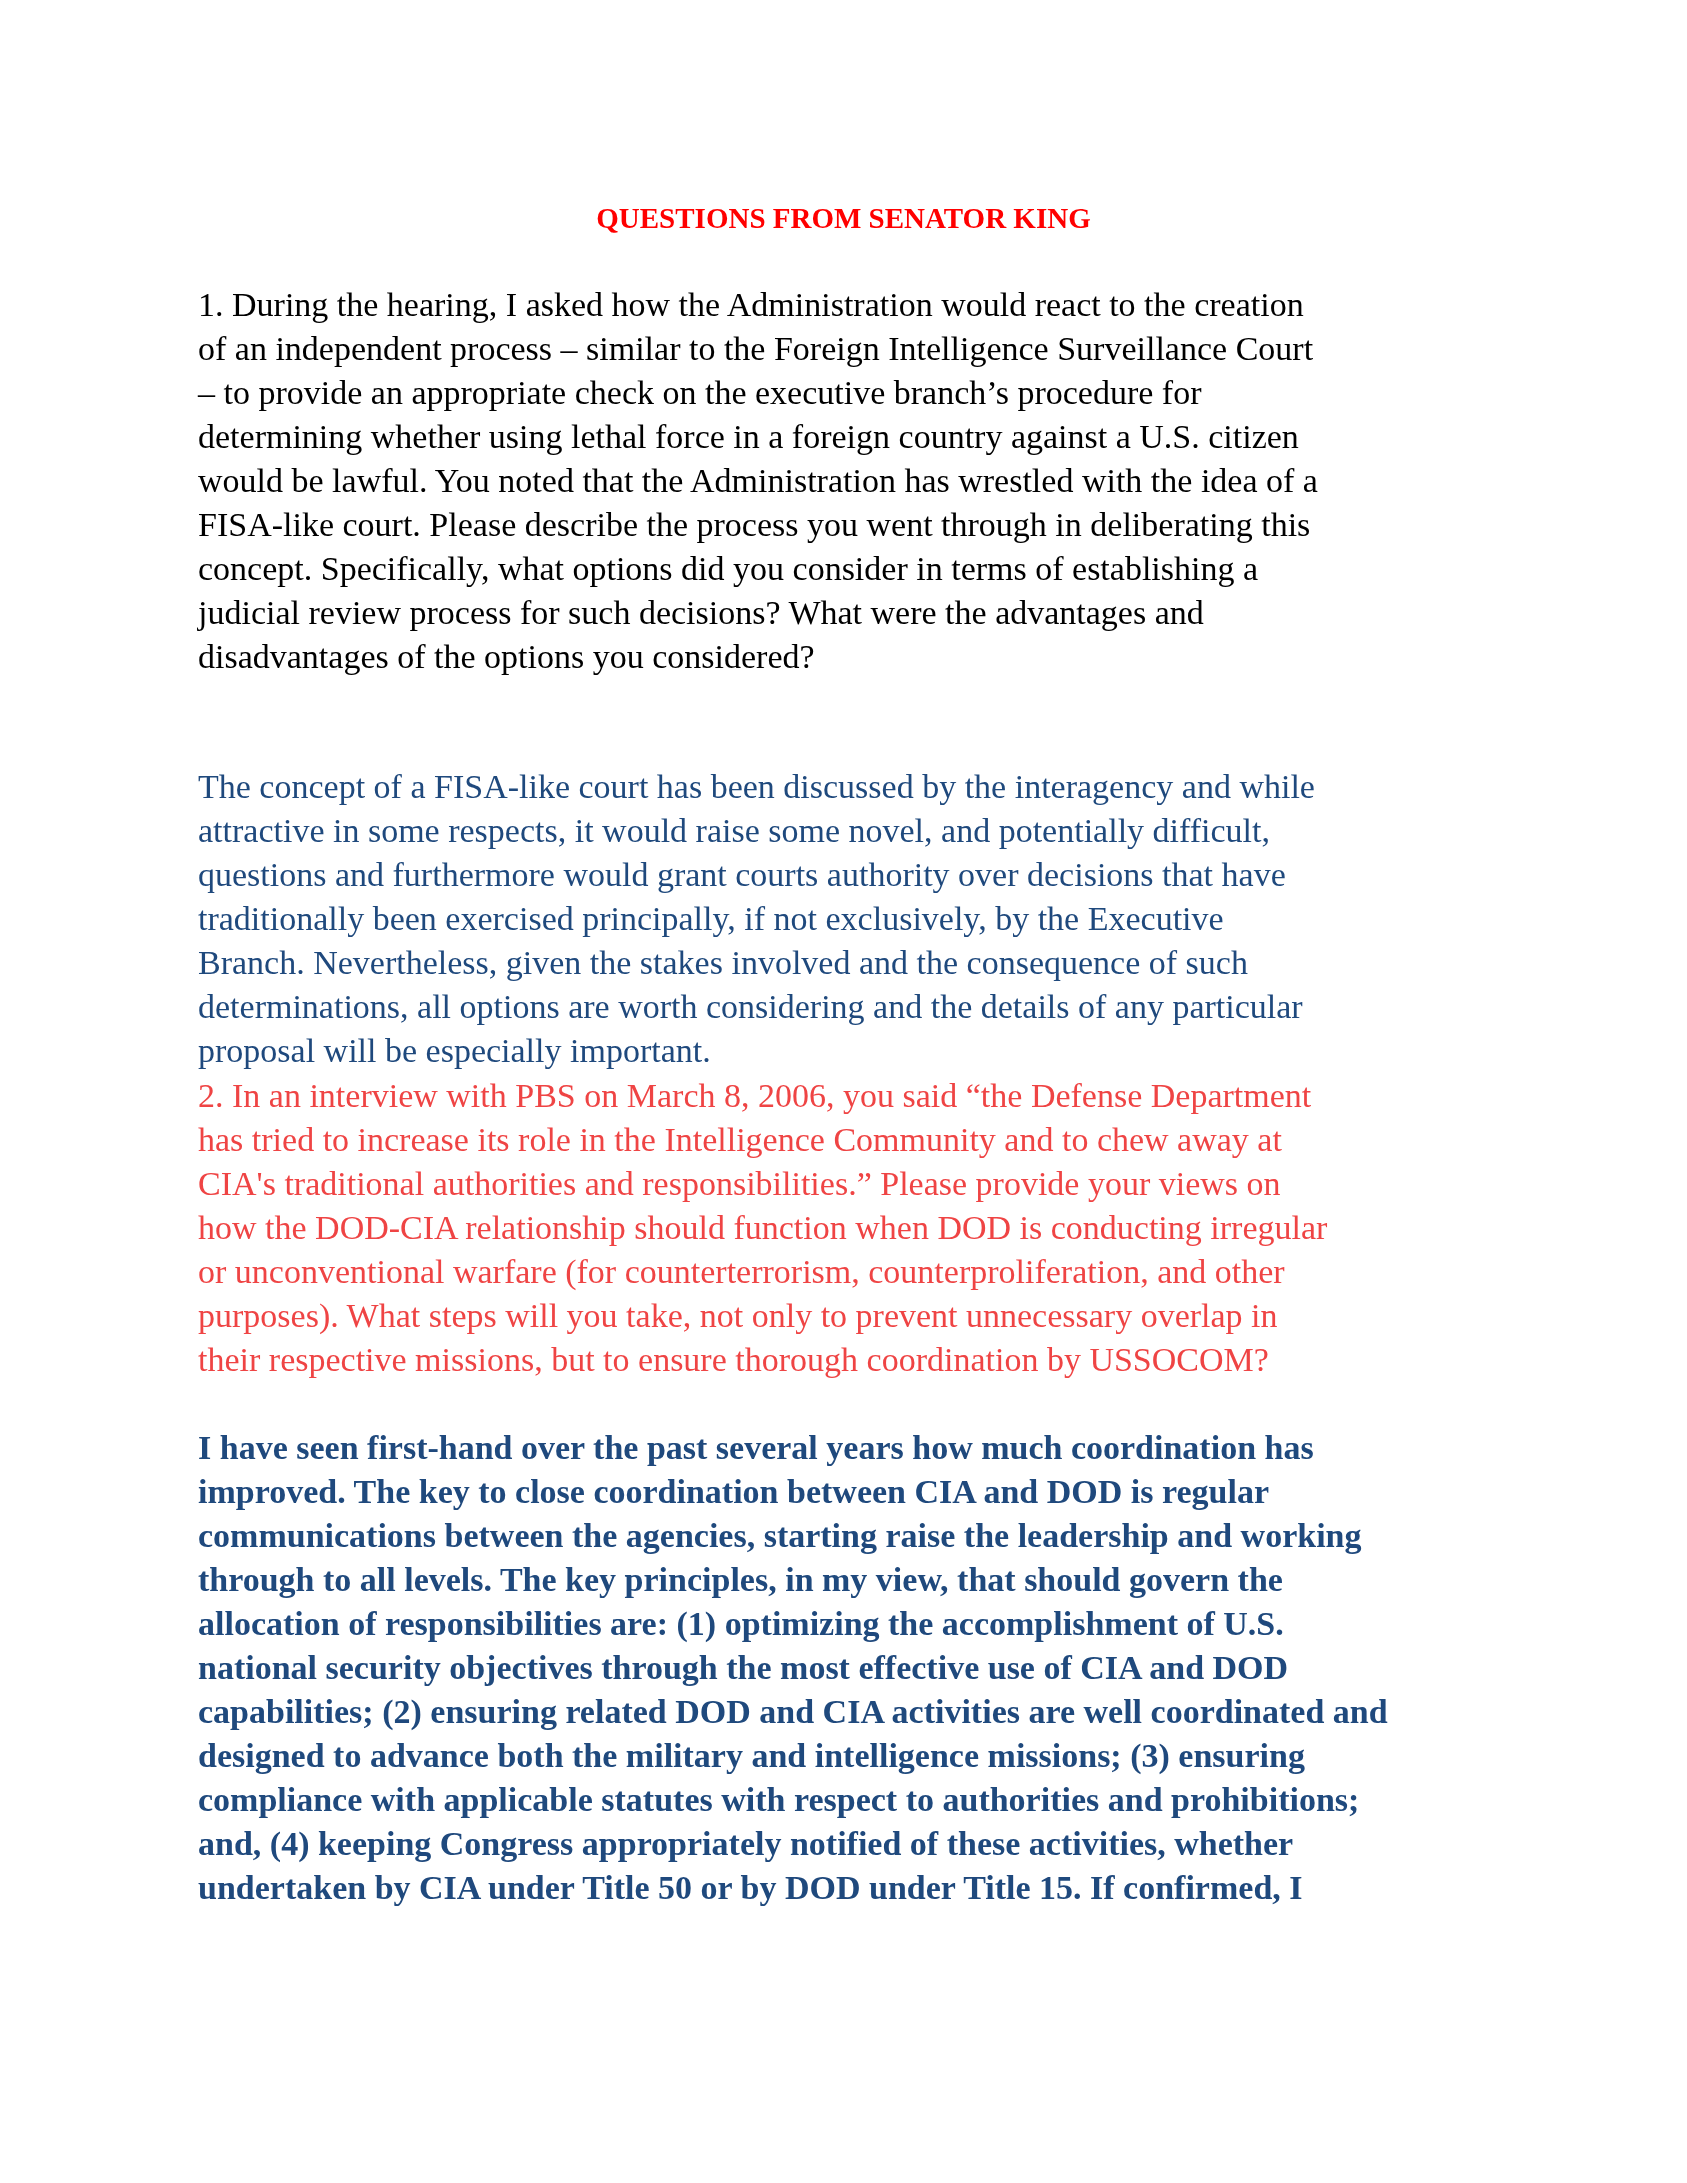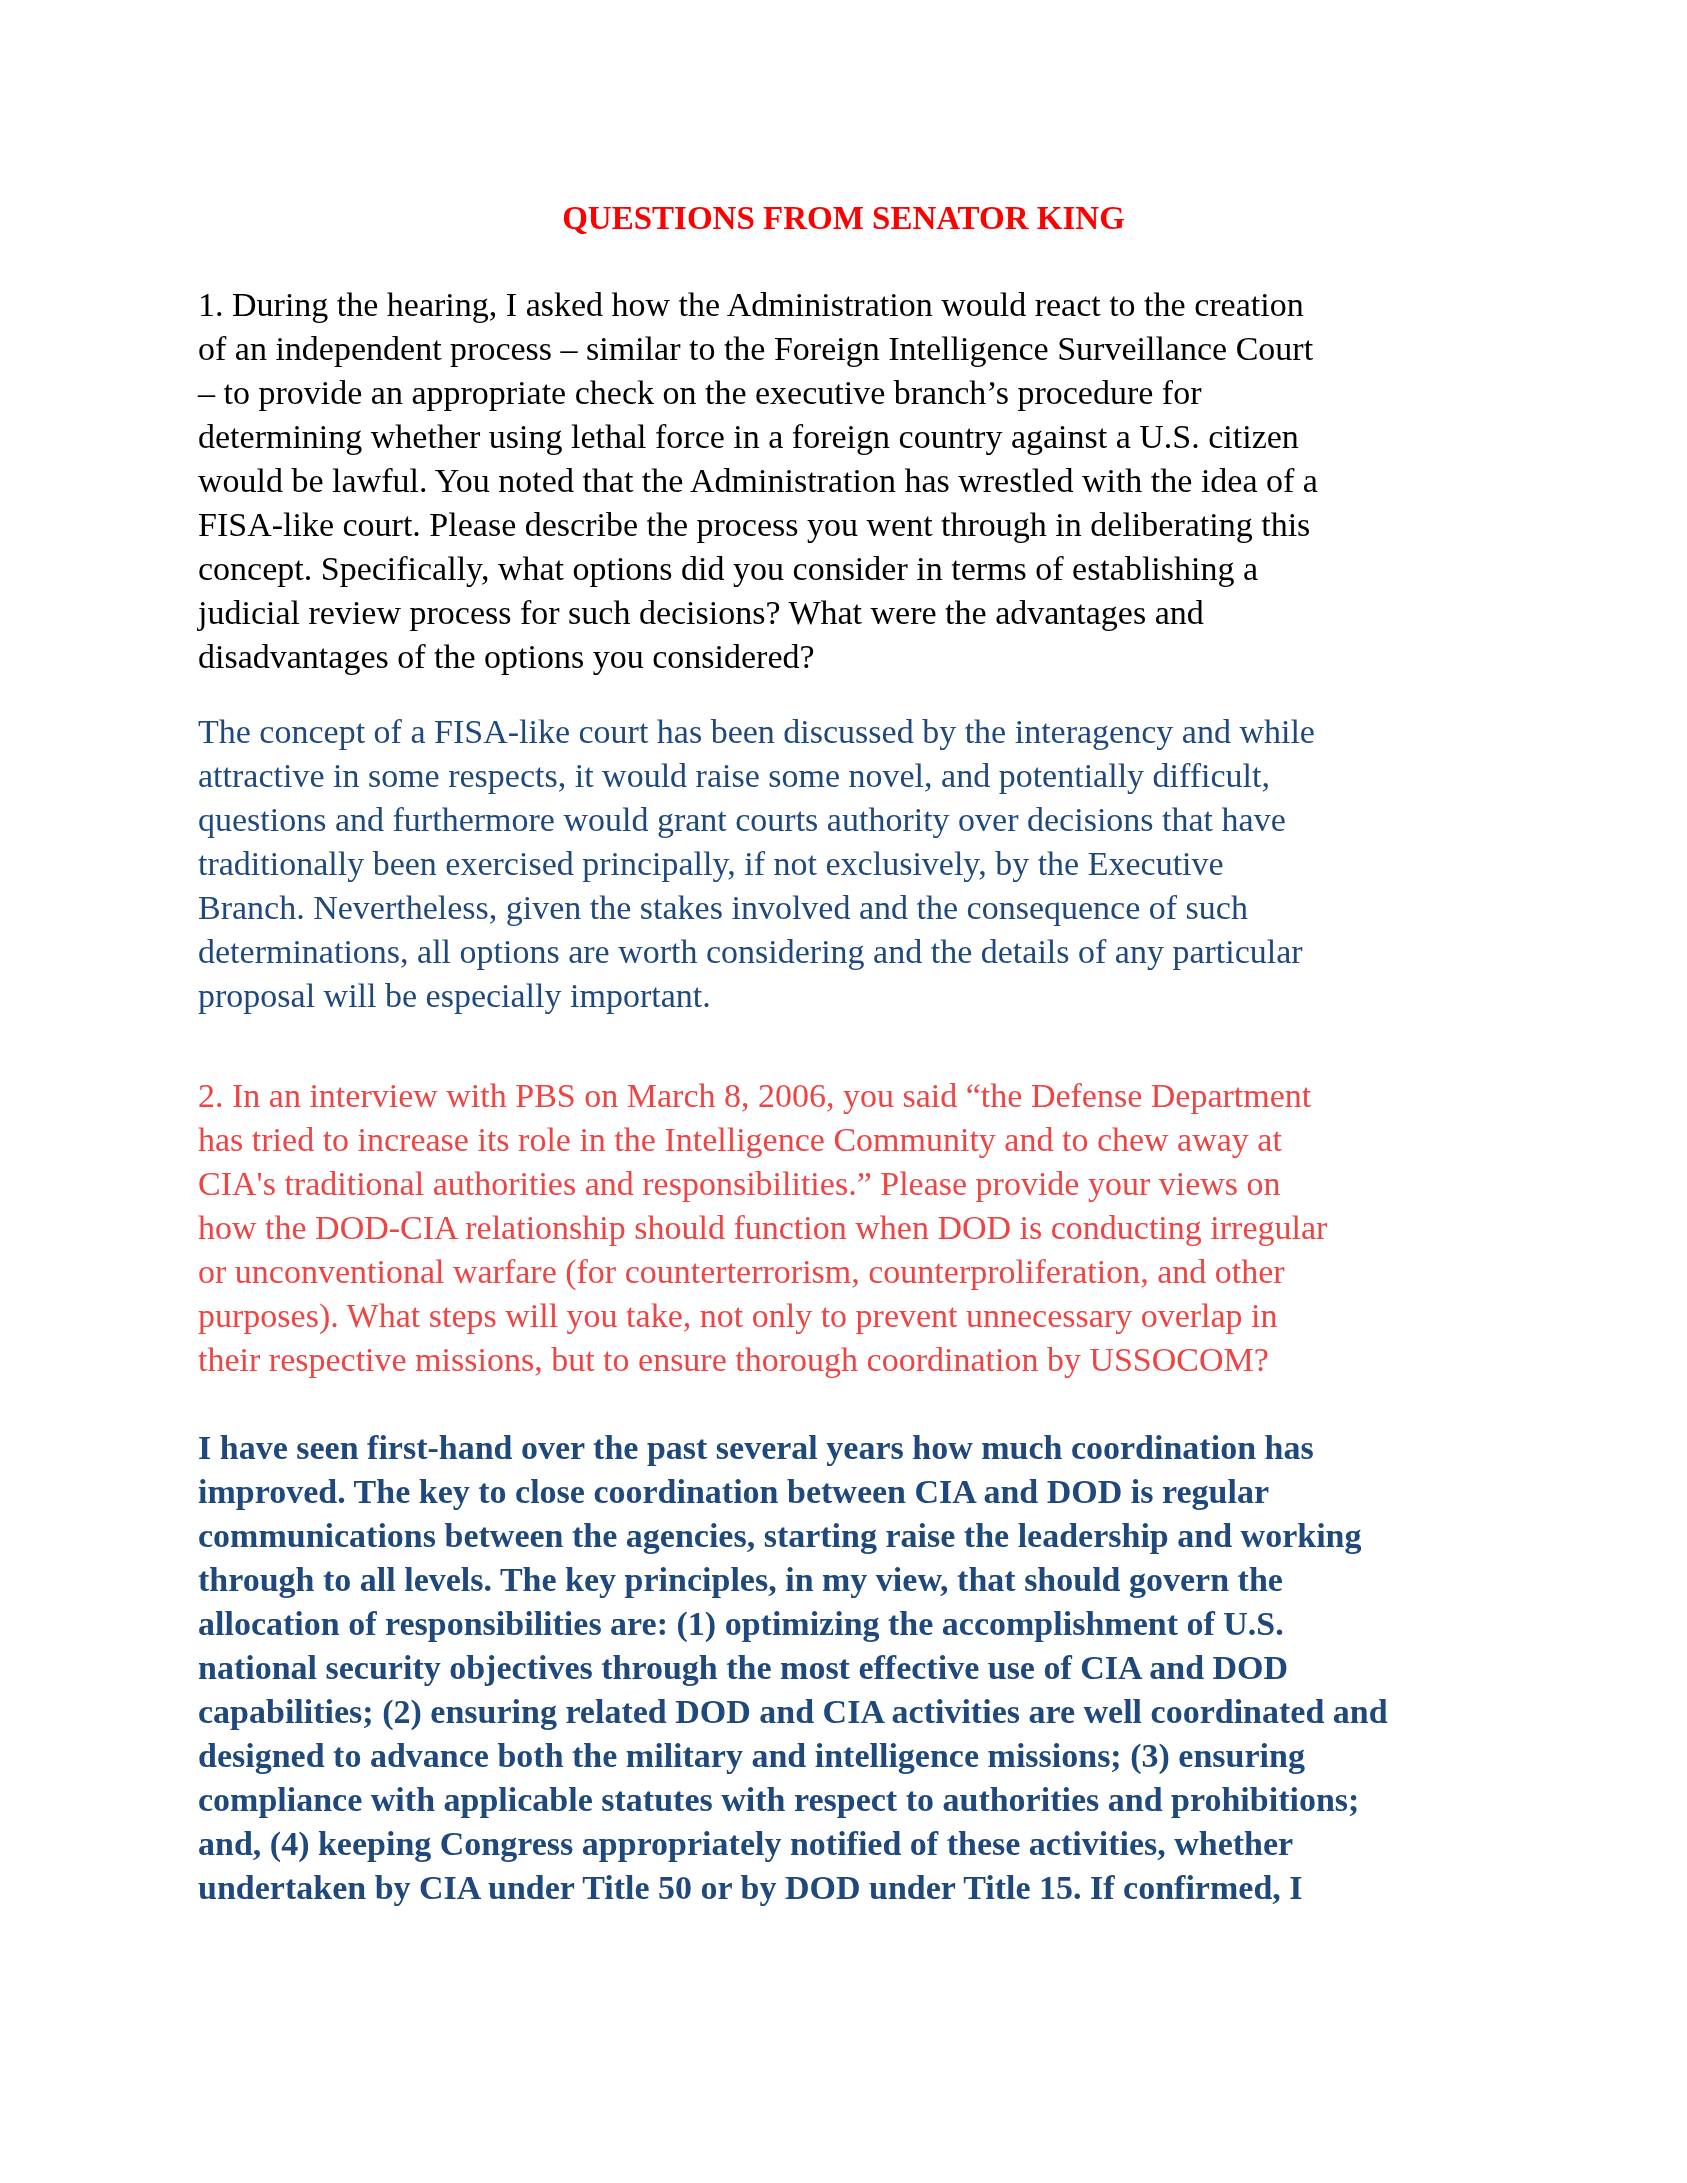--- a/index.html
+++ b/index.html
@@ -22,42 +22,42 @@
       background: #ffffff;
     }
     .title {
       position: absolute;
       left: 0;
       width: 1687px;
       top: 198px;
       text-align: center;
       font-family: "Liberation Serif", "DejaVu Serif", serif;
       font-weight: bold;
-      font-size: 33px;
+      font-size: 29px;
       line-height: 40px;
       color: #ff0000;
       margin: 0;
     }
     .para {
       position: absolute;
       left: 198px;
       width: 1323px;
       font-family: "Liberation Serif", "DejaVu Serif", serif;
       font-size: 34px;
       line-height: 44px;
       margin: 0;
       white-space: nowrap;
     }
     .para .line {
       display: block;
     }
     .question { color: #000000; font-family: Liberation Serif, serif; }
     .answer { color: #1f497d; }
     #q1 { top: 283px; }
-    #a1 { top: 710px; }
+    #a1 { top: 765px; }
     #q2 { top: 1074px; }
     #a2 { top: 1426px; font-weight: bold; }
   </style>
 </head>
 <body>
 
 <div class="page">
   <h1 class="title" style="color: rgb(255, 0, 0);">QUESTIONS FROM SENATOR KING</h1>
 
   <p id="q1" class="para question" style="color: rgb(0, 0, 0);">

